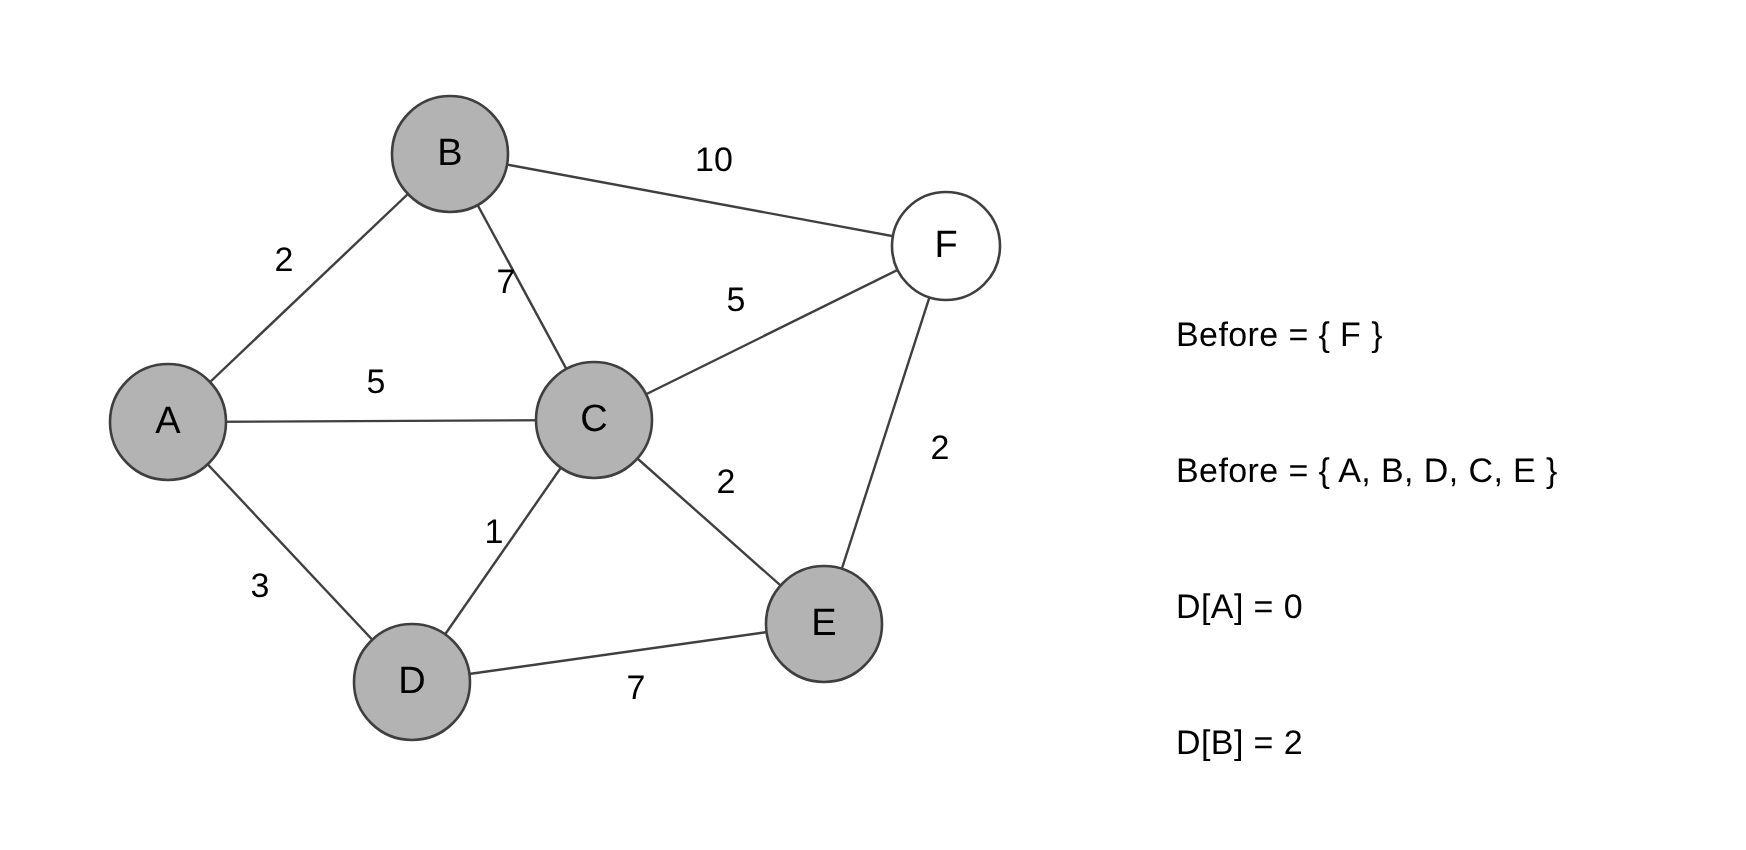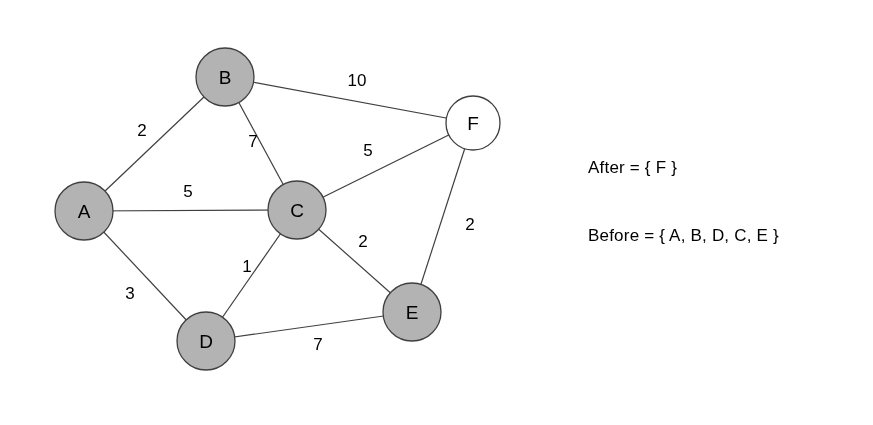--- a/index.html
+++ b/index.html
@@ -66,20 +66,22 @@
       <text x="297" y="210" text-anchor="middle" dominant-baseline="central" font-size="19" fill="#000000" font-family="&quot;Liberation Sans&quot;, sans-serif">C</text>
       <circle cx="206" cy="341" r="29" fill="#b3b3b3" stroke="#3f3f3f" stroke-width="1.3"></circle>
       <text x="206" y="341" text-anchor="middle" dominant-baseline="central" font-size="19" fill="#000000" font-family="&quot;Liberation Sans&quot;, sans-serif">D</text>
       <circle cx="412" cy="312" r="29" fill="#b3b3b3" stroke="#3f3f3f" stroke-width="1.3"></circle>
       <text x="412" y="312" text-anchor="middle" dominant-baseline="central" font-size="19" fill="#000000" font-family="&quot;Liberation Sans&quot;, sans-serif">E</text>
       <circle cx="473" cy="123" r="27" fill="#ffffff" stroke="#3f3f3f" stroke-width="1.3"></circle>
       <text x="473" y="123" text-anchor="middle" dominant-baseline="central" font-size="19" fill="#000000" font-family="&quot;Liberation Sans&quot;, sans-serif">F</text>
     </svg>
 
   <div class="panel">
-    <div>After = { F }</div>
+    <div>Before = { F }</div>
     <div>Before = { A, B, D, C, E }</div>
+    <div>D[A] = 0</div>
+    <div>D[B] = 2</div>
     
     
     
     
   </div>
 </div>
 
 </body></html>

